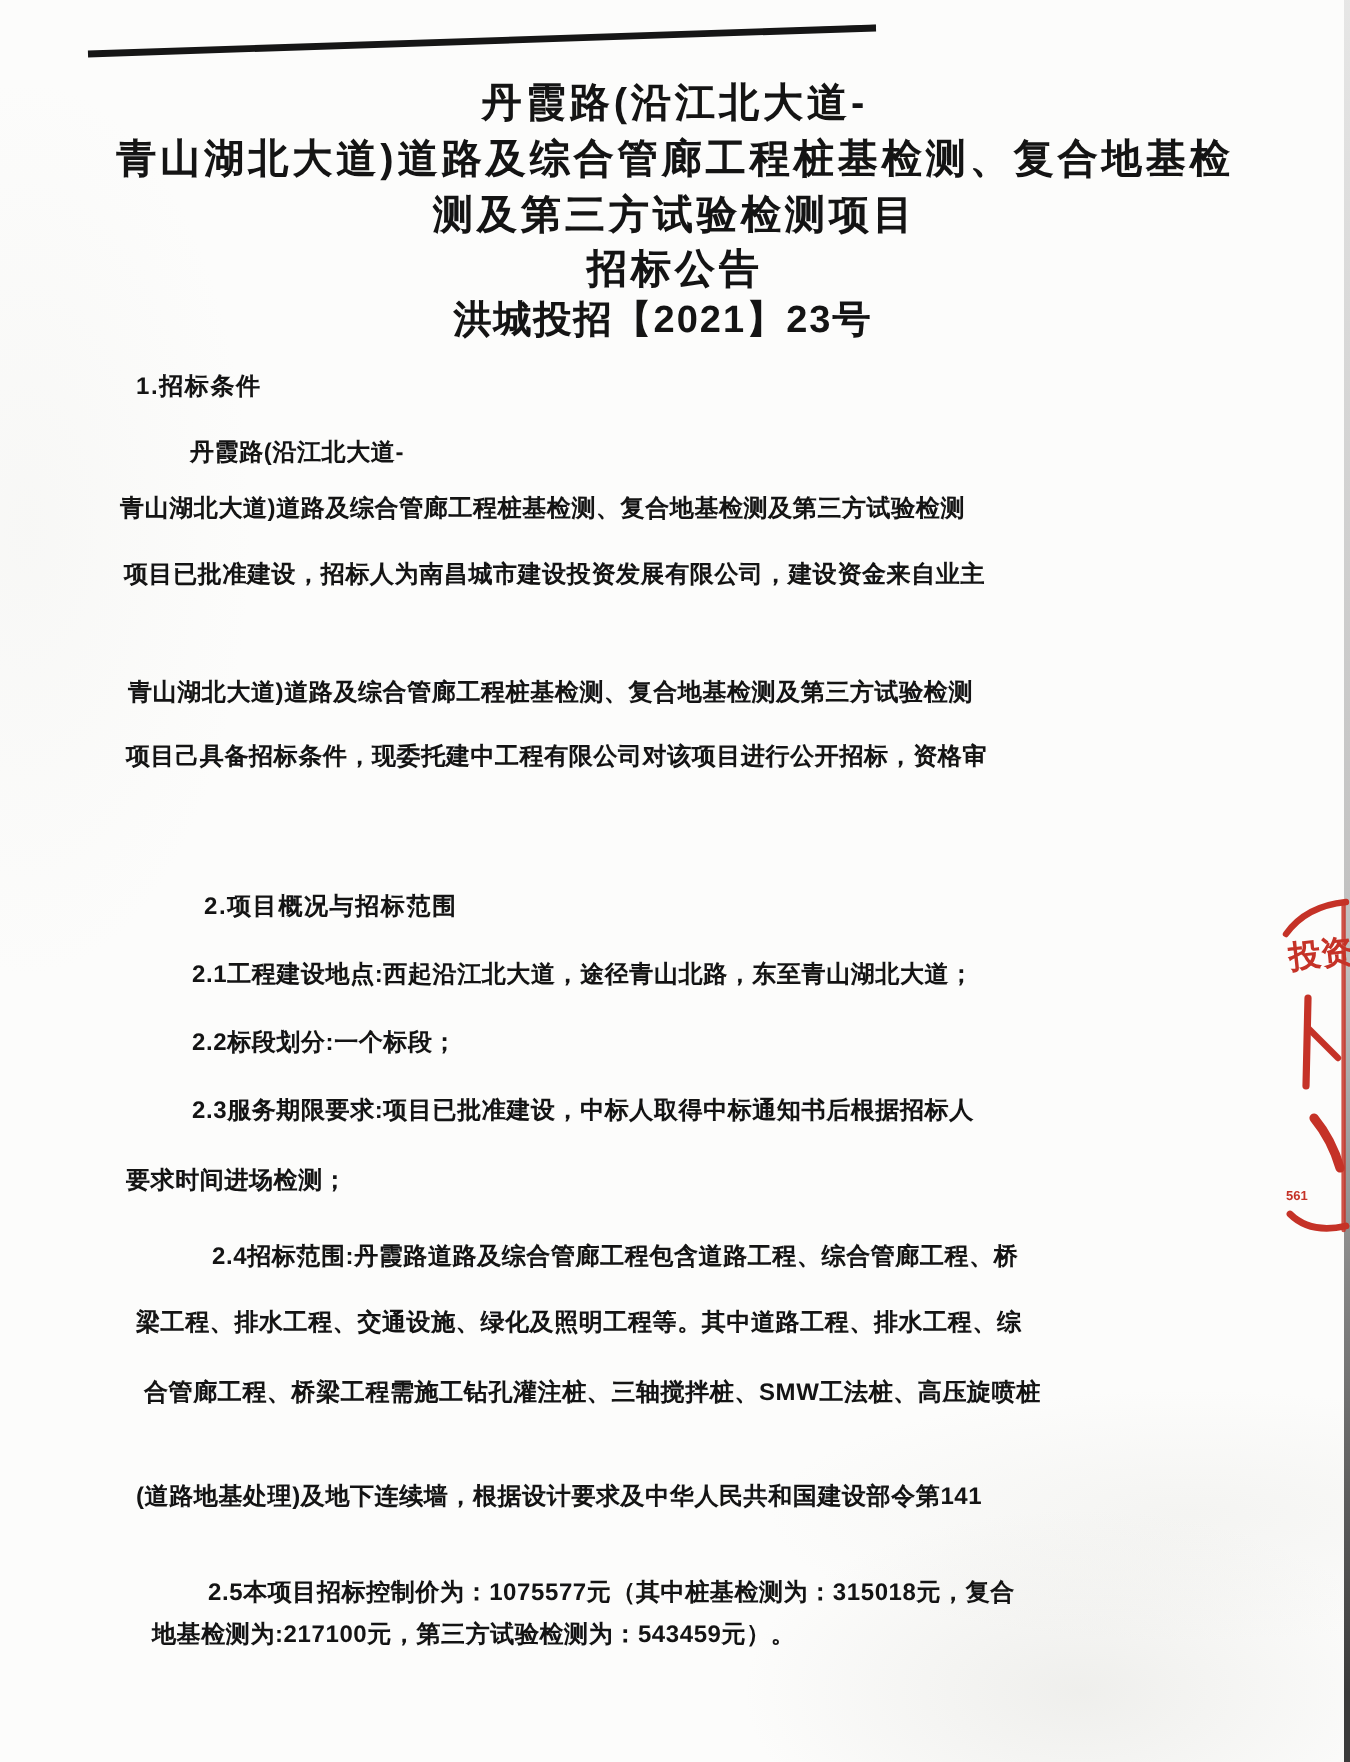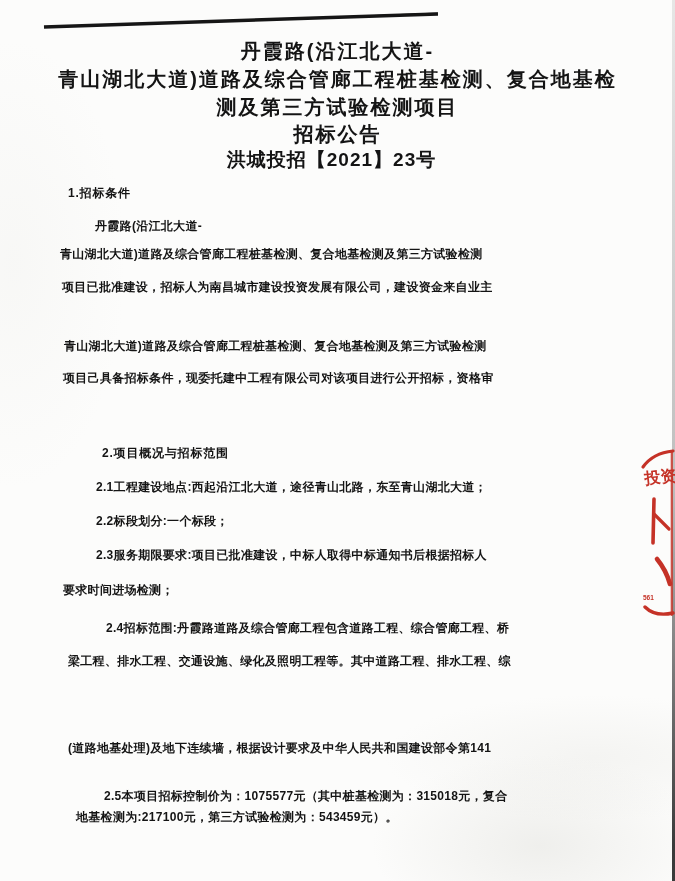--- a/index.html
+++ b/index.html
@@ -66,20 +66,21 @@
   <div class="line" style="top:279px; left:62px;">项目已批准建设，招标人为南昌城市建设投资发展有限公司，建设资金来自业主</div>
   <div class="line" style="top:338px; left:64px;">青山湖北大道)道路及综合管廊工程桩基检测、复合地基检测及第三方试验检测</div>
   <div class="line" style="top:370px; left:63px;">项目己具备招标条件，现委托建中工程有限公司对该项目进行公开招标，资格审</div>
   <div class="line heading" style="top:445px; left:66px;margin-left:36px;">2.项目概况与招标范围</div>
   <div class="line" style="top:479px; left:96px;">2.1工程建设地点:西起沿江北大道，途径青山北路，东至青山湖北大道；</div>
   <div class="line" style="top:513px; left:96px;">2.2标段划分:一个标段；</div>
   <div class="line" style="top:547px; left:96px;">2.3服务期限要求:项目已批准建设，中标人取得中标通知书后根据招标人</div>
   <div class="line" style="top:582px; left:63px;">要求时间进场检测；</div>
   <div class="line" style="top:620px; left:96px;margin-left:10px;">2.4招标范围:丹霞路道路及综合管廊工程包含道路工程、综合管廊工程、桥</div>
   <div class="line" style="top:653px; left:68px;">梁工程、排水工程、交通设施、绿化及照明工程等。其中道路工程、排水工程、综</div>
+  <div class="line" style="top:688px; left:72px;">合管廊工程、桥梁工程需施工钻孔灌注桩、三轴搅拌桩、SMW工法桩、高压旋喷桩</div>
   <div class="line" style="top:740px; left:68px;text-align:center;">(道路地基处理)及地下连续墙，根据设计要求及中华人民共和国建设部令第141</div>
   <div class="line" style="top:788px; left:104px;">2.5本项目招标控制价为：1075577元（其中桩基检测为：315018元，复合</div>
   <div class="line" style="top:809px; left:76px;">地基检测为:217100元，第三方试验检测为：543459元）。</div>
 
   <svg class="stamp" width="35" height="180" viewBox="0 0 35 180">
     <g stroke="#c53227" fill="none" stroke-linecap="round">
       <path d="M 3 23 Q 13 9 33 7" stroke-width="3.2"></path>
       <line x1="31.8" y1="8" x2="31.8" y2="171" stroke-width="2.2" opacity="0.85"></line>
       <path d="M 14 55 L 13 99" stroke-width="3.6"></path>
       <path d="M 14 70 L 29 85" stroke-width="3.2"></path>

